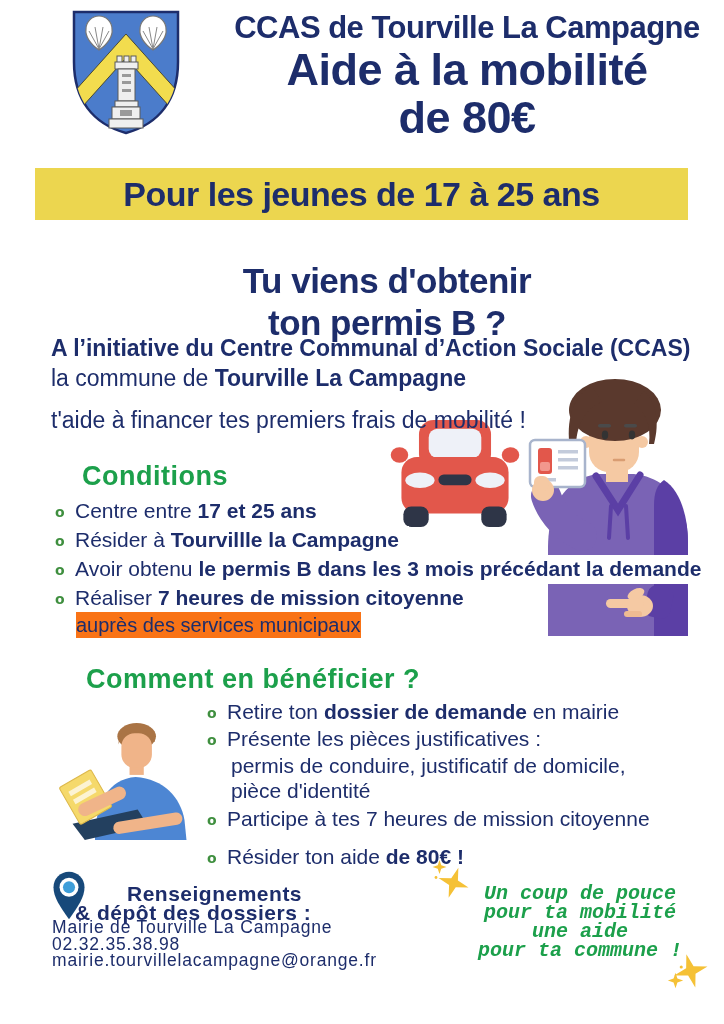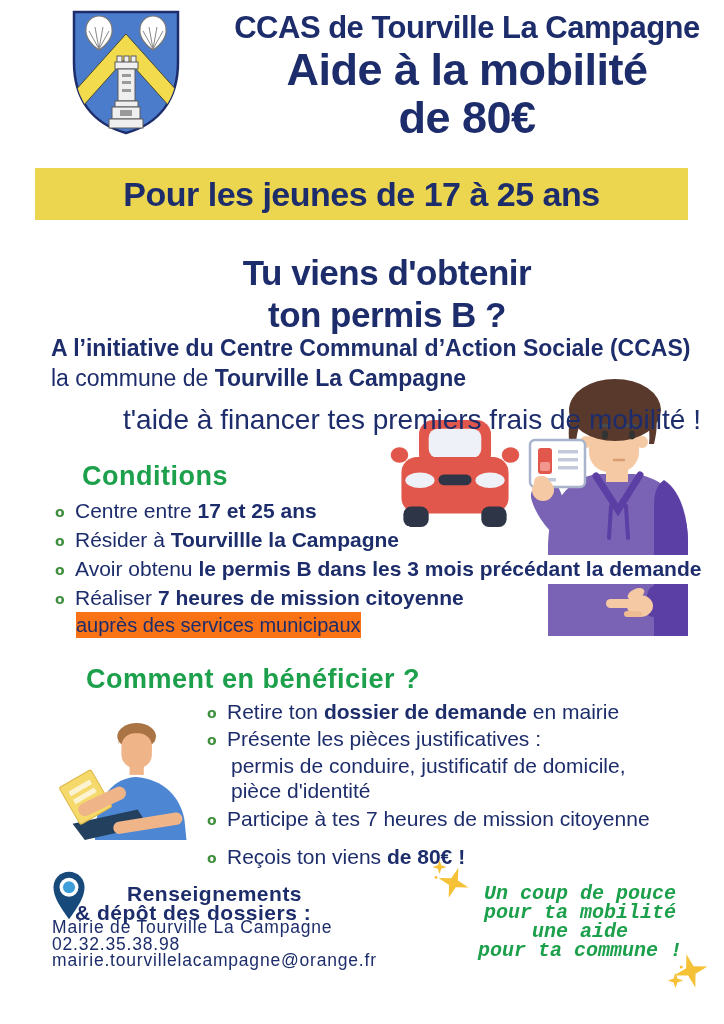--- a/index.html
+++ b/index.html
@@ -14,28 +14,28 @@
   .title-block{left:212px;top:10px;right:2px;text-align:center;color:#1d2d6b;}
   .org-line{font-size:31px;font-weight:bold;letter-spacing:-0.5px;line-height:36px;}
   .main-title{font-size:45px;font-weight:bold;letter-spacing:-0.5px;line-height:48px;}
 
   
   .banner{left:35px;top:168px;width:653px;height:52px;background:#ecd64f;
     display:flex;align-items:center;justify-content:center;}
   .banner-text{font-size:34px;font-weight:bold;color:#1d2d6b;letter-spacing:-0.5px;}
 
   
-  .headline{left:50px;top:252px;right:0;text-align:center;font-size:35px;
+  .headline{left:50px;top:260px;right:0;text-align:center;font-size:35px;
     font-weight:bold;line-height:42px;letter-spacing:-0.5px;}
 
   
   .intro{left:51px;top:334px;width:650px;z-index:2;}
   .intro-1{font-size:23px;font-weight:bold;line-height:28px;}
   .intro-2{font-size:23px;line-height:28px;margin-top:2px;}
-  .intro-3{font-size:28px;line-height:28px;margin-top:14px;text-align:right;}
+  .intro-3{font-size:23px;line-height:28px;margin-top:14px;}
   .b{font-weight:bold;}
 
   
   .sec-head{font-size:27px;font-weight:bold;color:#1ca04b;letter-spacing:0.5px;}
   .cond-head{left:82px;top:461px;}
   .how-head{left:86px;top:664px;}
 
   .cond-list{left:55px;top:497px;z-index:3;}
   .cond-item{font-size:21px;line-height:28px;color:#1d2d6b;background:#fff;
     width:fit-content;padding-right:10px;}
@@ -215,21 +215,21 @@
     </div>
     <div class="how-item">
       <span class="marker">o</span><span>Présente les pièces justificatives :</span>
     </div>
     <div class="how-sub">permis de conduire, justificatif de domicile,</div>
     <div class="how-sub">pièce d'identité</div>
     <div class="how-item mt2">
       <span class="marker">o</span><span>Participe à tes 7 heures de mission citoyenne</span>
     </div>
     <div class="how-item mt9">
-      <span class="marker">o</span><span>Reçois ton viens </span><span class="b">de 80€ !</span>
+      <span class="marker">o</span><span>Résider ton aide </span><span class="b">de 80€ !</span>
     </div>
   </div>
 
   <svg class="abs person-left" viewBox="0 0 140 118">
     <rect x="72" y="38" width="14" height="16" fill="#f0b489"></rect>
     <path d="M38,118 C38,80 52,58 78,56 C106,58 122,76 126,98 L128,118 Z" fill="#4d86d3"></path>
     <ellipse cx="79" cy="16" rx="19" ry="13" fill="#aa7445"></ellipse>
     <rect x="64" y="13" width="30" height="34" rx="13" fill="#f0b489"></rect>
     <path d="M61,24 C62,10 70,4 79,4 C89,4 96,10 97,22 C90,13 84,11 79,11 C70,11 64,16 61,24 Z" fill="#aa7445"></path>
     <polygon points="16,102 80,88 90,104 28,118" fill="#23405f"></polygon>

